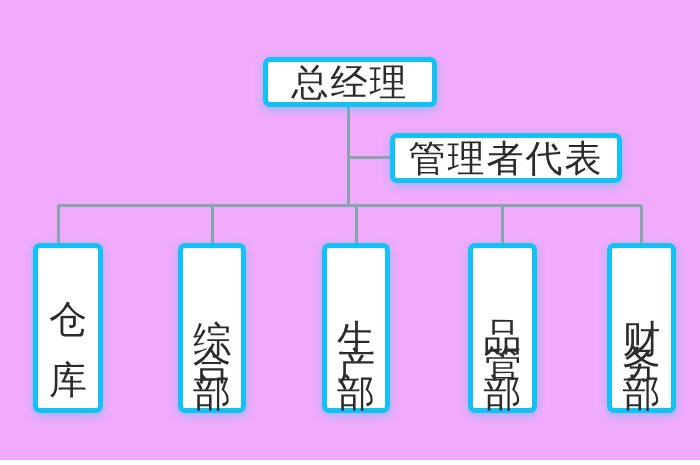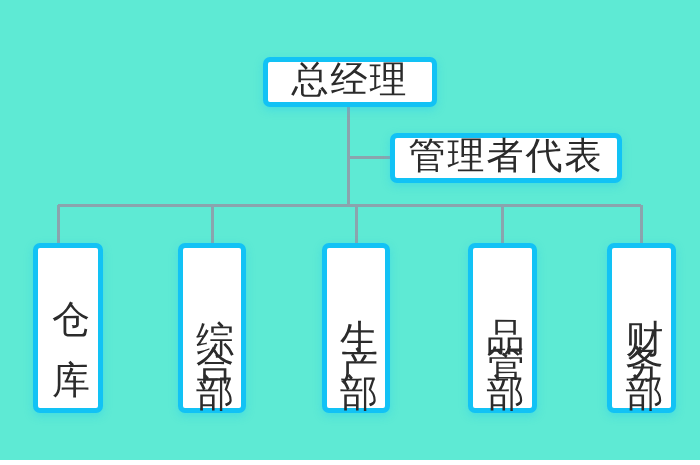--- a/index.html
+++ b/index.html
@@ -8,23 +8,22 @@
     background: #ffffff;
   }
   body {
     font-family: "Liberation Serif", "DejaVu Serif", serif;
   }
 
   #chart-canvas {
     position: relative;
     width: 700px;
     height: 460px;
-    background: #5eead4;
+    background: #f0abfc;
     overflow: hidden;
-    font-family: Liberation Mono, monospace;
   }
 
   
   .connector-layer {
     position: absolute;
     left: 0;
     top: 0;
     width: 700px;
     height: 465px;
     pointer-events: none;

